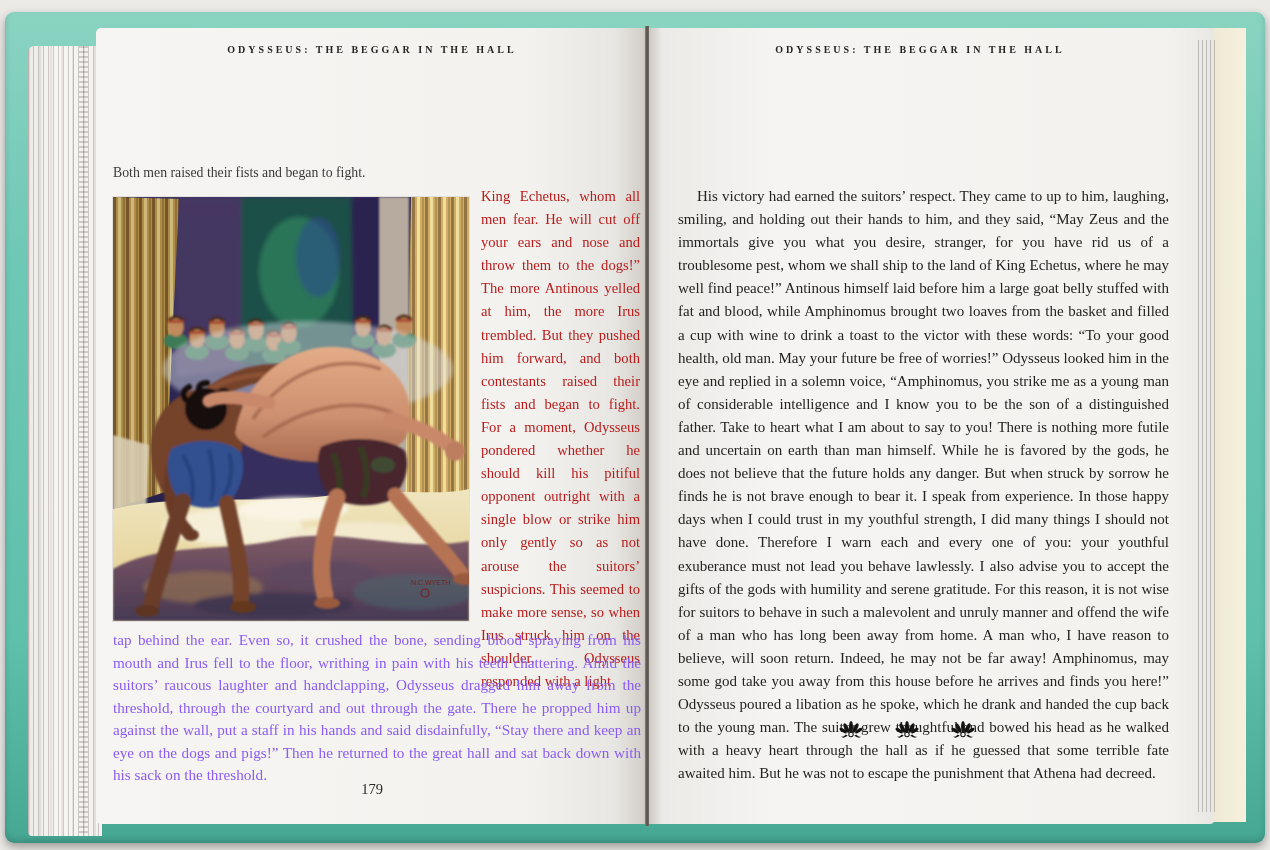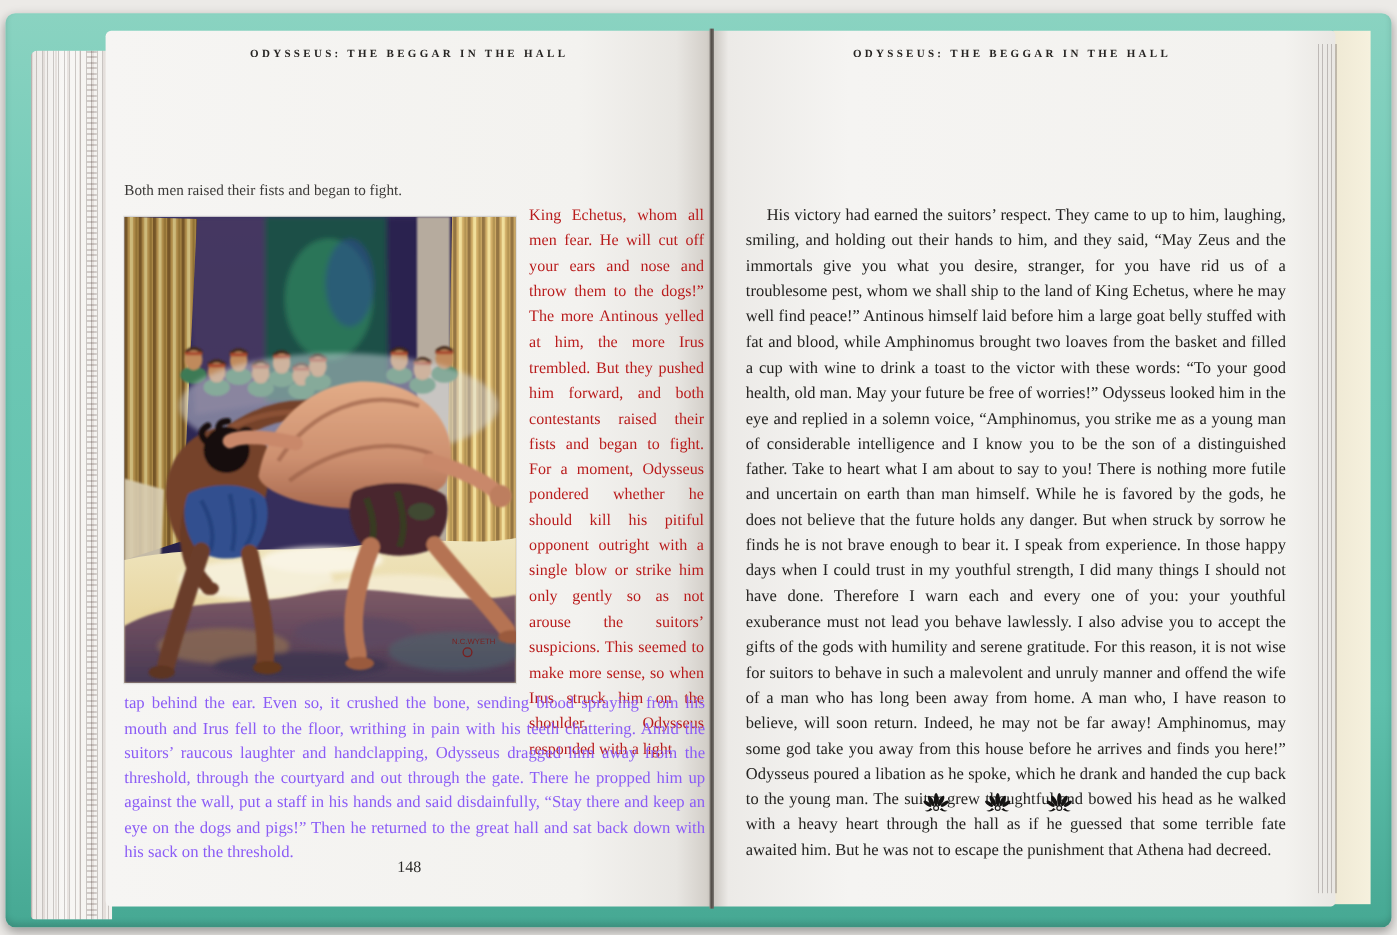--- a/index.html
+++ b/index.html
@@ -201,21 +201,21 @@
         <ellipse cx="352" cy="382" rx="12" ry="6" fill="#9a5a3c"></ellipse>
       </g>
 
       <text x="298" y="388" font-size="7" fill="#7a1f1f" font-family="Liberation Sans, sans-serif">N.C.WYETH</text>
       <circle cx="312" cy="396" r="4" fill="none" stroke="#7a1f1f" stroke-width="1.2"></circle>
     </svg>
   </div>
 
   <div class="col-text">King Echetus, whom all men fear. He will cut off your ears and nose and throw them to the dogs!” The more Antinous yelled at him, the more Irus trembled. But they pushed him forward, and both contestants raised their fists and began to fight. For a moment, Odysseus pondered whether he should kill his pitiful opponent outright with a single blow or strike him only gently so as not arouse the suitors’ suspicions. This seemed to make more sense, so when Irus struck him on the shoulder, Odysseus responded with a light</div>
   <div class="bottom-text">tap behind the ear. Even so, it crushed the bone, sending blood spraying from his mouth and Irus fell to the floor, writhing in pain with his teeth chattering. Amid the suitors’ raucous laughter and handclapping, Odysseus dragged him away from the threshold, through the courtyard and out through the gate. There he propped him up against the wall, put a staff in his hands and said disdainfully, “Stay there and keep an eye on the dogs and pigs!” Then he returned to the great hall and sat back down with his sack on the threshold.</div>
-  <div class="page-number lp">148</div>
+  <div class="page-number lp">179</div>
 
   <div class="running-header rp">ODYSSEUS: THE BEGGAR IN THE HALL</div>
   <div class="body-text">His victory had earned the suitors’ respect. They came to up to him, laughing, smiling, and holding out their hands to him, and they said, “May Zeus and the immortals give you what you desire, stranger, for you have rid us of a troublesome pest, whom we shall ship to the land of King Echetus, where he may well find peace!” Antinous himself laid before him a large goat belly stuffed with fat and blood, while Amphinomus brought two loaves from the basket and filled a cup with wine to drink a toast to the victor with these words: “To your good health, old man. May your future be free of worries!” Odysseus looked him in the eye and replied in a solemn voice, “Amphinomus, you strike me as a young man of considerable intelligence and I know you to be the son of a distinguished father. Take to heart what I am about to say to you! There is nothing more futile and uncertain on earth than man himself. While he is favored by the gods, he does not believe that the future holds any danger. But when struck by sorrow he finds he is not brave enough to bear it. I speak from experience. In those happy days when I could trust in my youthful strength, I did many things I should not have done. Therefore I warn each and every one of you: your youthful exuberance must not lead you behave lawlessly. I also advise you to accept the gifts of the gods with humility and serene gratitude. For this reason, it is not wise for suitors to behave in such a malevolent and unruly manner and offend the wife of a man who has long been away from home. A man who, I have reason to believe, will soon return. Indeed, he may not be far away! Amphinomus, may some god take you away from this house before he arrives and finds you here!” Odysseus poured a libation as he spoke, which he drank and handed the cup back to the young man. The suitor grew thoughtful and bowed his head as he walked with a heavy heart through the hall as if he guessed that some terrible fate awaited him. But he was not to escape the punishment that Athena had decreed.</div>
 
   <div class="ornament-row">
     <svg width="26" height="20" viewBox="0 0 40 30">
       <g fill="#151413">
         <ellipse cx="20" cy="10" rx="3" ry="9"></ellipse>
         <ellipse cx="13" cy="12" rx="3" ry="8" transform="rotate(-28 13 12)"></ellipse>
         <ellipse cx="27" cy="12" rx="3" ry="8" transform="rotate(28 27 12)"></ellipse>

